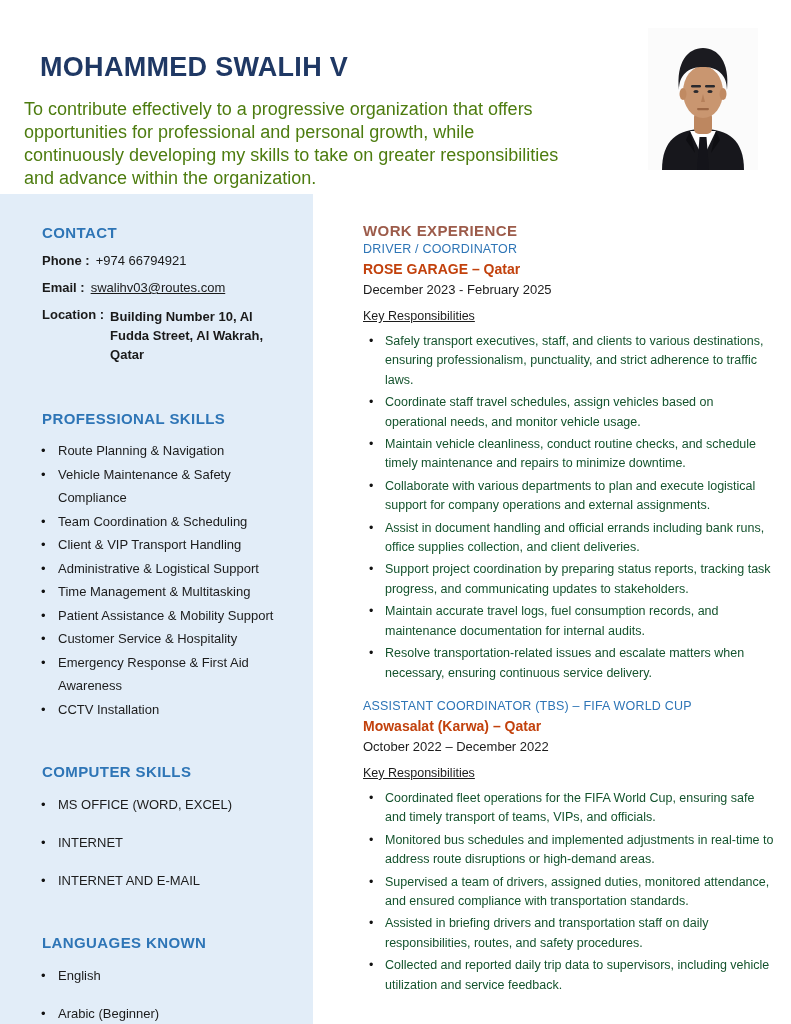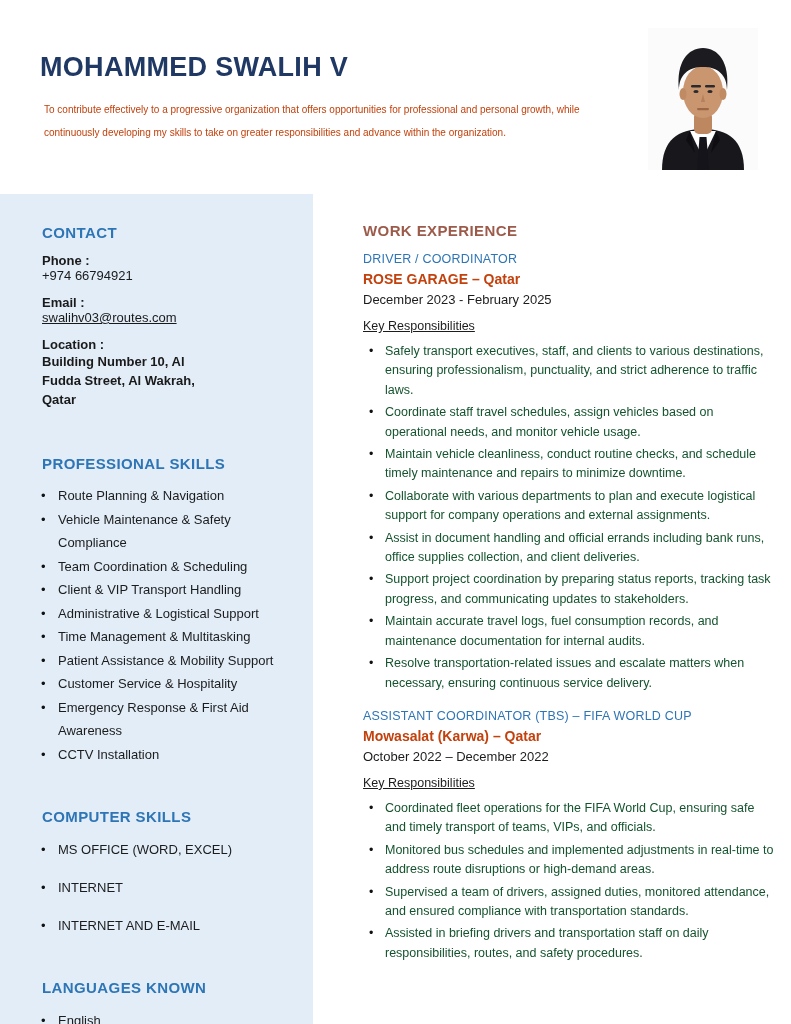--- a/index.html
+++ b/index.html
@@ -16,40 +16,40 @@
   }
 
   
   .header { position:absolute; left:0; top:0; width:791px; height:194px; background:#ffffff; }
   .name {
     position:absolute; left:40px; top:52px;
     font-size:27px; font-weight:bold; letter-spacing:.3px;
     color:#1f3864;
   }
   .objective {
-    position:absolute; left:44px; top:98px; width:555px;
-    font-size:10px; line-height:23px; color:#c2410c;
+    position:absolute; left:24px; top:98px; width:555px;
+    font-size:18px; line-height:23px; color:#4d7c0f;
   }
   .photo {
     position:absolute; left:648px; top:28px; width:110px; height:142px;
     background:#fbfbfb;
   }
   .photo svg { display:block; width:110px; height:142px; }
 
   
   .sidebar {
     position:absolute; left:0; top:194px; width:313px; height:890px;
     background:#e2edf8;
     padding:30px 22px 0 42px;
   }
   .side-heading {
     font-size:15px; font-weight:bold; letter-spacing:.4px;
     color:#2e75b6; margin-bottom:12px;
   }
-  .contact-row { font-size:13px; margin-bottom:12px; display:flex;flex-direction:column; }
+  .contact-row { font-size:13px; margin-bottom:12px; display:flex; }
   .contact-label { font-weight:bold; white-space:nowrap; margin-right:6px; }
   .contact-value { font-weight:normal; }
   .contact-value.strong { font-weight:bold; width:182px; line-height:19px; }
   .email-link { color:#1a1a1a; text-decoration:underline; cursor:pointer; }
 
   .side-list { list-style:none; margin-bottom:0; }
   .side-list li {
     position:relative; padding-left:16px;
     font-size:13px; line-height:23.5px; color:#1c1c1c;
   }
@@ -61,21 +61,21 @@
   .section-skills   { margin-top:46px; }
   .section-computer { margin-top:42px; }
   .section-lang     { margin-top:40px; }
 
   
   .main {
     position:absolute; left:363px; top:222px; width:412px;
   }
   .main-heading {
     font-size:15px; font-weight:bold; letter-spacing:.4px;
-    color:#9c5b4a; margin-bottom:13px;
+    color:#9c5b4a; margin-bottom:3px;
   }
   .job { margin-bottom:16px; }
   .job-role {
     font-size:12.5px; font-weight:normal; color:#2e75b6;
     letter-spacing:.2px; margin-bottom:5px;
   }
   .job-company { font-size:14px; font-weight:bold; color:#c2410c; margin-bottom:5px; }
   .job-dates   { font-size:13px; color:#1c1c1c; margin-bottom:9px; }
   .job-resp-label {
     font-size:12.5px; color:#1c1c1c; text-decoration:underline;
@@ -210,17 +210,18 @@
     <div class="job">
       <div class="job-role">ASSISTANT COORDINATOR (TBS) – FIFA WORLD CUP</div>
       <div class="job-company">Mowasalat (Karwa) – Qatar</div>
       <div class="job-dates">October 2022 – December 2022</div>
       <span class="job-resp-label">Key Responsibilities</span>
       <ul class="job-bullets">
           <li>Coordinated fleet operations for the FIFA World Cup, ensuring safe and timely transport of teams, VIPs, and officials.</li>
           <li>Monitored bus schedules and implemented adjustments in real-time to address route disruptions or high-demand areas.</li>
           <li>Supervised a team of drivers, assigned duties, monitored attendance, and ensured compliance with transportation standards.</li>
           <li>Assisted in briefing drivers and transportation staff on daily responsibilities, routes, and safety procedures.</li>
+          <li>Collected and reported daily trip data to supervisors, including vehicle utilization and service feedback.</li>
         </ul>
     </div>
   </div>
 
 </div>
 
 </body></html>

